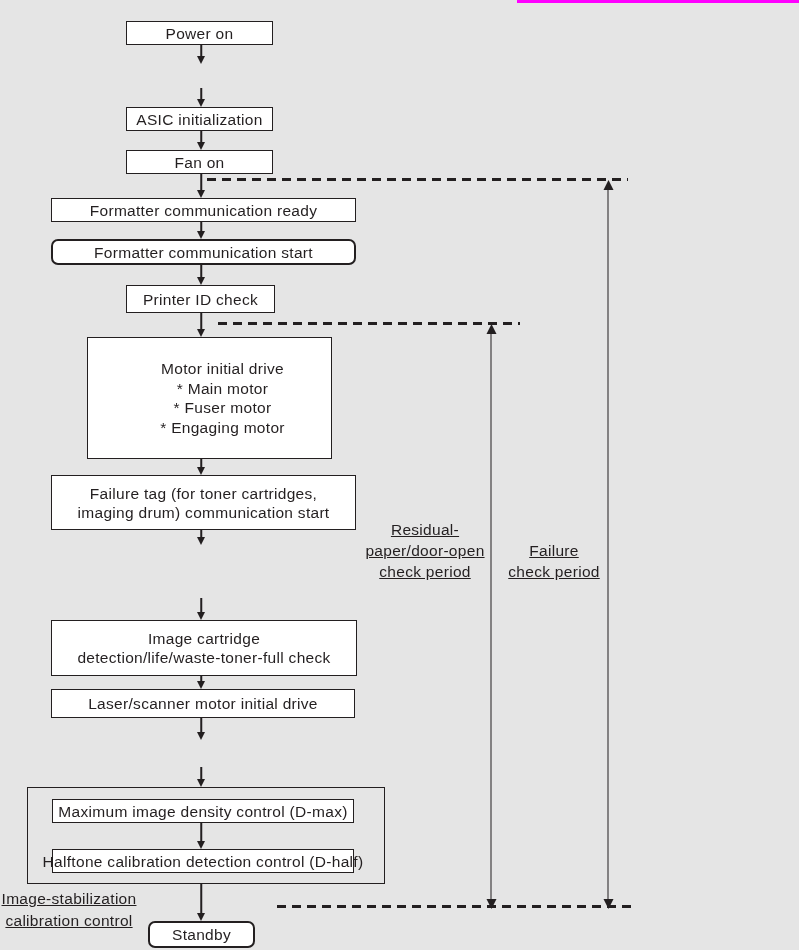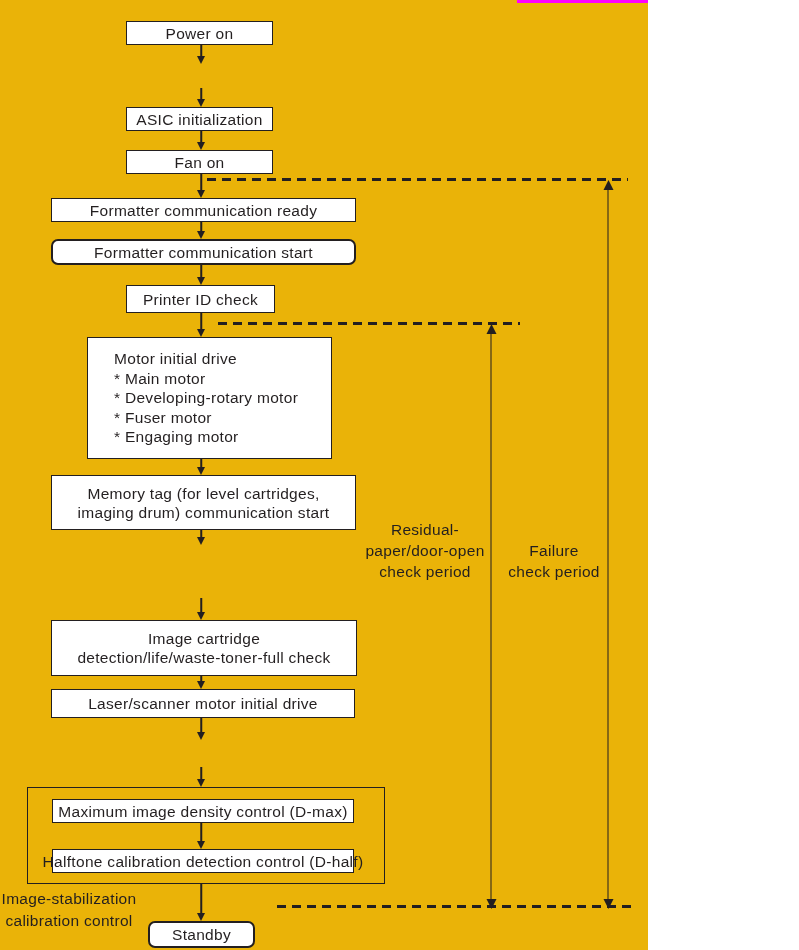--- a/index.html
+++ b/index.html
@@ -2,43 +2,43 @@
 <html><head>
 <meta charset="utf-8">
 <style>
   :root{
     --ink:#231f20;
     --hl:#ff00ff;
   }
   html,body{margin:0;padding:0;background:#ffffff;}
   #diagram{
     position:relative;
-    width:648px;height:950px;
-    background:#eab308;
+    width:799px;height:950px;
+    background:#e5e5e5;
     font-family:"Liberation Sans","DejaVu Sans",sans-serif;
     color:var(--ink);
     overflow:hidden;
   }
   
   .fbox{
     position:absolute;
     box-sizing:border-box;
     border:1.5px solid var(--ink);
     background:#fff;
     display:flex;flex-direction:column;
     align-items:center;justify-content:center;
     text-align:center;
     font-size:15.5px;line-height:19px;
     letter-spacing:0.3px;
     white-space:nowrap;
   }
   .fbox.thick{border-width:2.5px;border-radius:7px;}
   .fbox.outer{background:transparent;}
   .fbox.motor{
-    align-items:flex-start;text-align:left;
+    align-items:center;text-align:left;
     padding-left:26px;justify-content:center;line-height:19.5px;
   }
   .ln{display:block;}
   
   .conn{position:absolute;width:12px;transform:translateX(-50%);}
   .conn::before{
     content:"";position:absolute;left:50%;transform:translateX(-50%);
     top:0;bottom:5px;width:1.5px;background:var(--ink);
   }
   .conn::after{
@@ -58,21 +58,21 @@
   .range-arrow .ah.up{border-bottom:10px solid var(--ink);}
   .range-arrow .ah.dn{border-top:10px solid var(--ink);}
   
   .dash{
     position:absolute;height:2.5px;
     background:repeating-linear-gradient(90deg,var(--ink) 0 9px,transparent 9px 15px);
   }
   
   .note{
     position:absolute;text-align:center;
-    font-size:15.5px;line-height:21px;letter-spacing:0.3px;
+    font-size:15.5px;line-height:21px;letter-spacing:0.3px;text-decoration:underline;
   }
   .note.stab{line-height:22px;}
   
   .hl-bar{position:absolute;background:var(--hl);}
 </style>
 </head>
 <body>
 
 <div id="diagram">
 
@@ -87,27 +87,26 @@
 
   <div class="fbox" style="left:51px;top:198px;width:305px;height:24px">Formatter communication ready</div>
 
   <div class="fbox thick" style="left:51px;top:239px;width:305px;height:26px">Formatter communication start</div>
 
   <div class="fbox" style="left:126px;top:285px;width:149px;height:28px">Printer ID check</div>
 
   <div class="fbox motor" style="left:87px;top:337px;width:245px;height:122px">
     <span class="ln">Motor initial drive</span>
     <span class="ln">* Main motor</span>
-    <span class="ln">* Developing-rotary motor</span>
     <span class="ln">* Fuser motor</span>
     <span class="ln">* Engaging motor</span>
   </div>
 
   <div class="fbox" style="left:51px;top:475px;width:305px;height:55px">
-    <span class="ln">Memory tag (for level cartridges,</span>
+    <span class="ln">Failure tag (for toner cartridges,</span>
     <span class="ln">imaging drum) communication start</span>
   </div>
 
 
   <div class="fbox" style="left:51px;top:620px;width:306px;height:56px">
     <span class="ln">Image cartridge</span>
     <span class="ln">detection/life/waste-toner-full check</span>
   </div>
 
   <div class="fbox" style="left:51px;top:689px;width:304px;height:29px">Laser/scanner motor initial drive</div>

